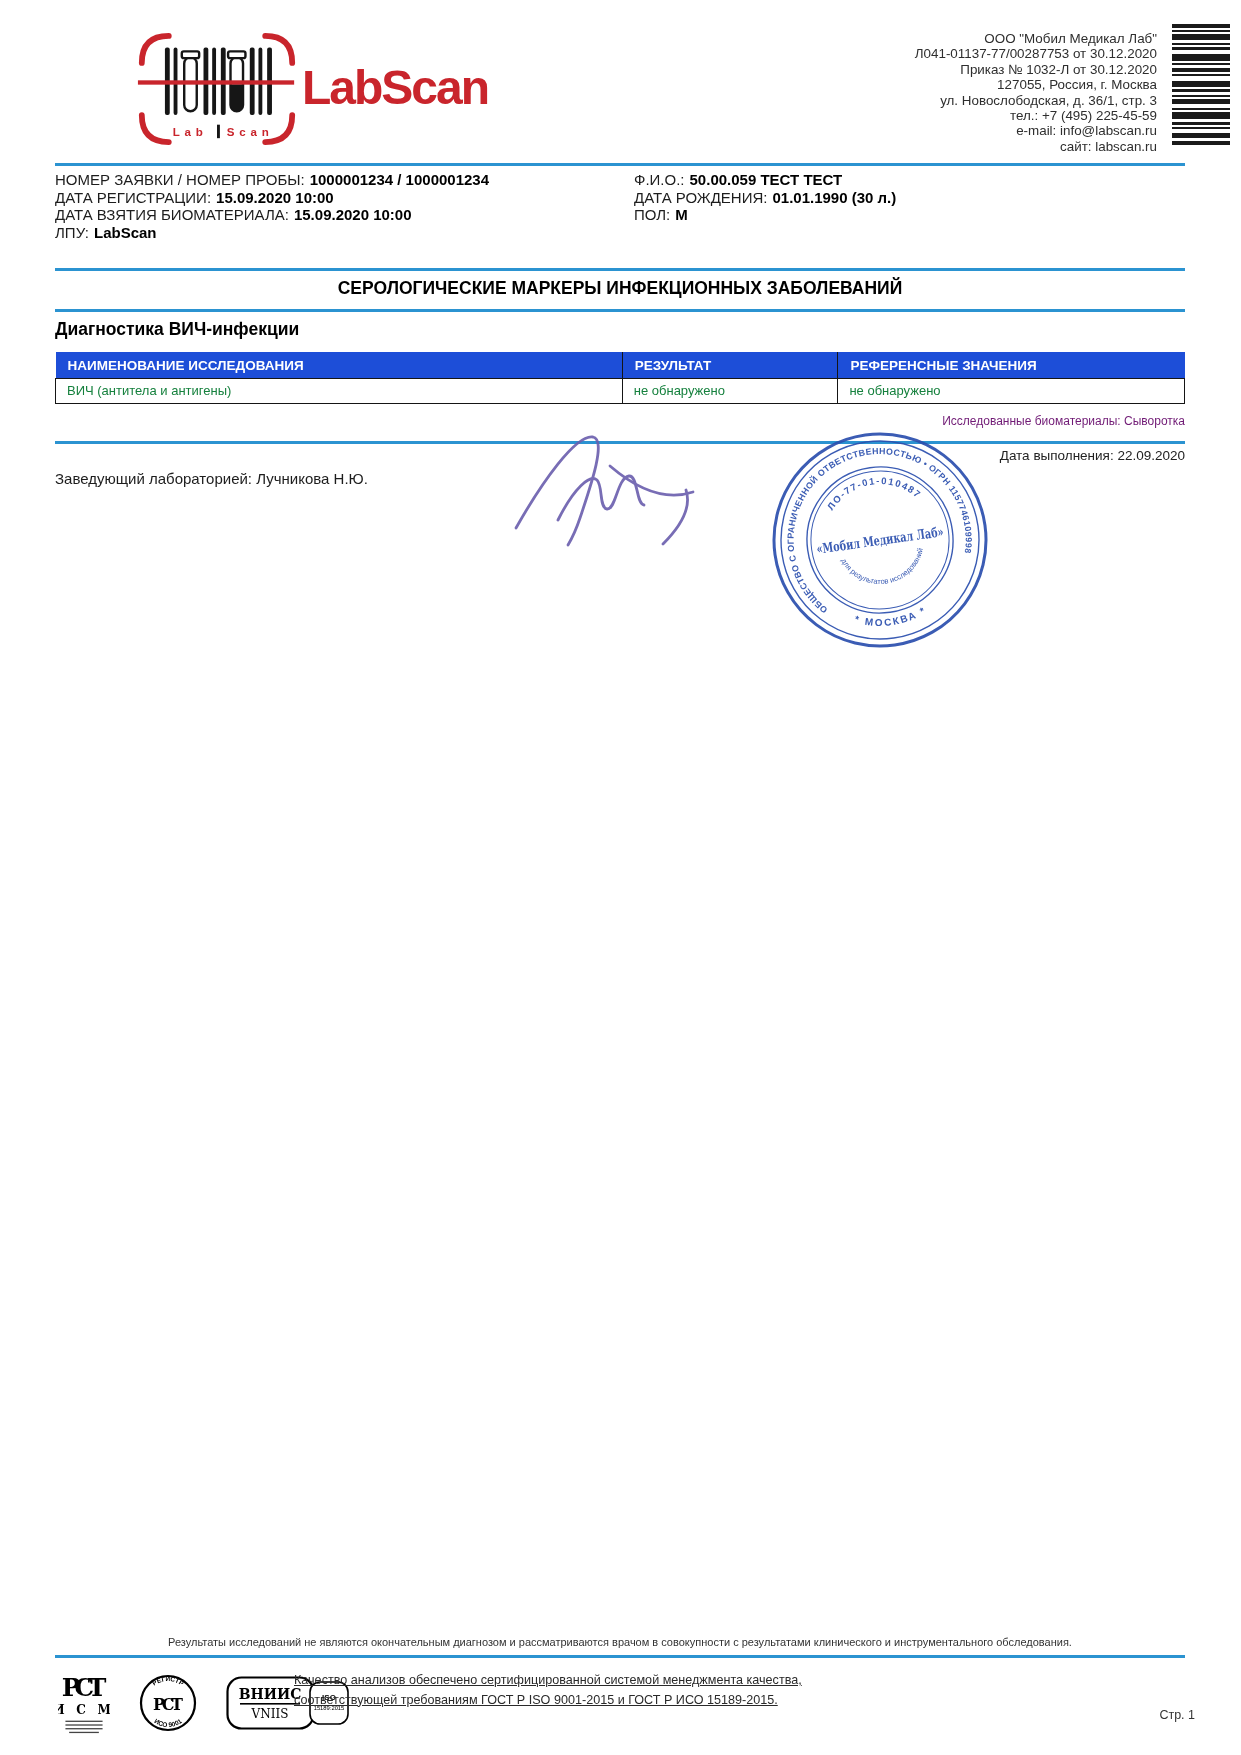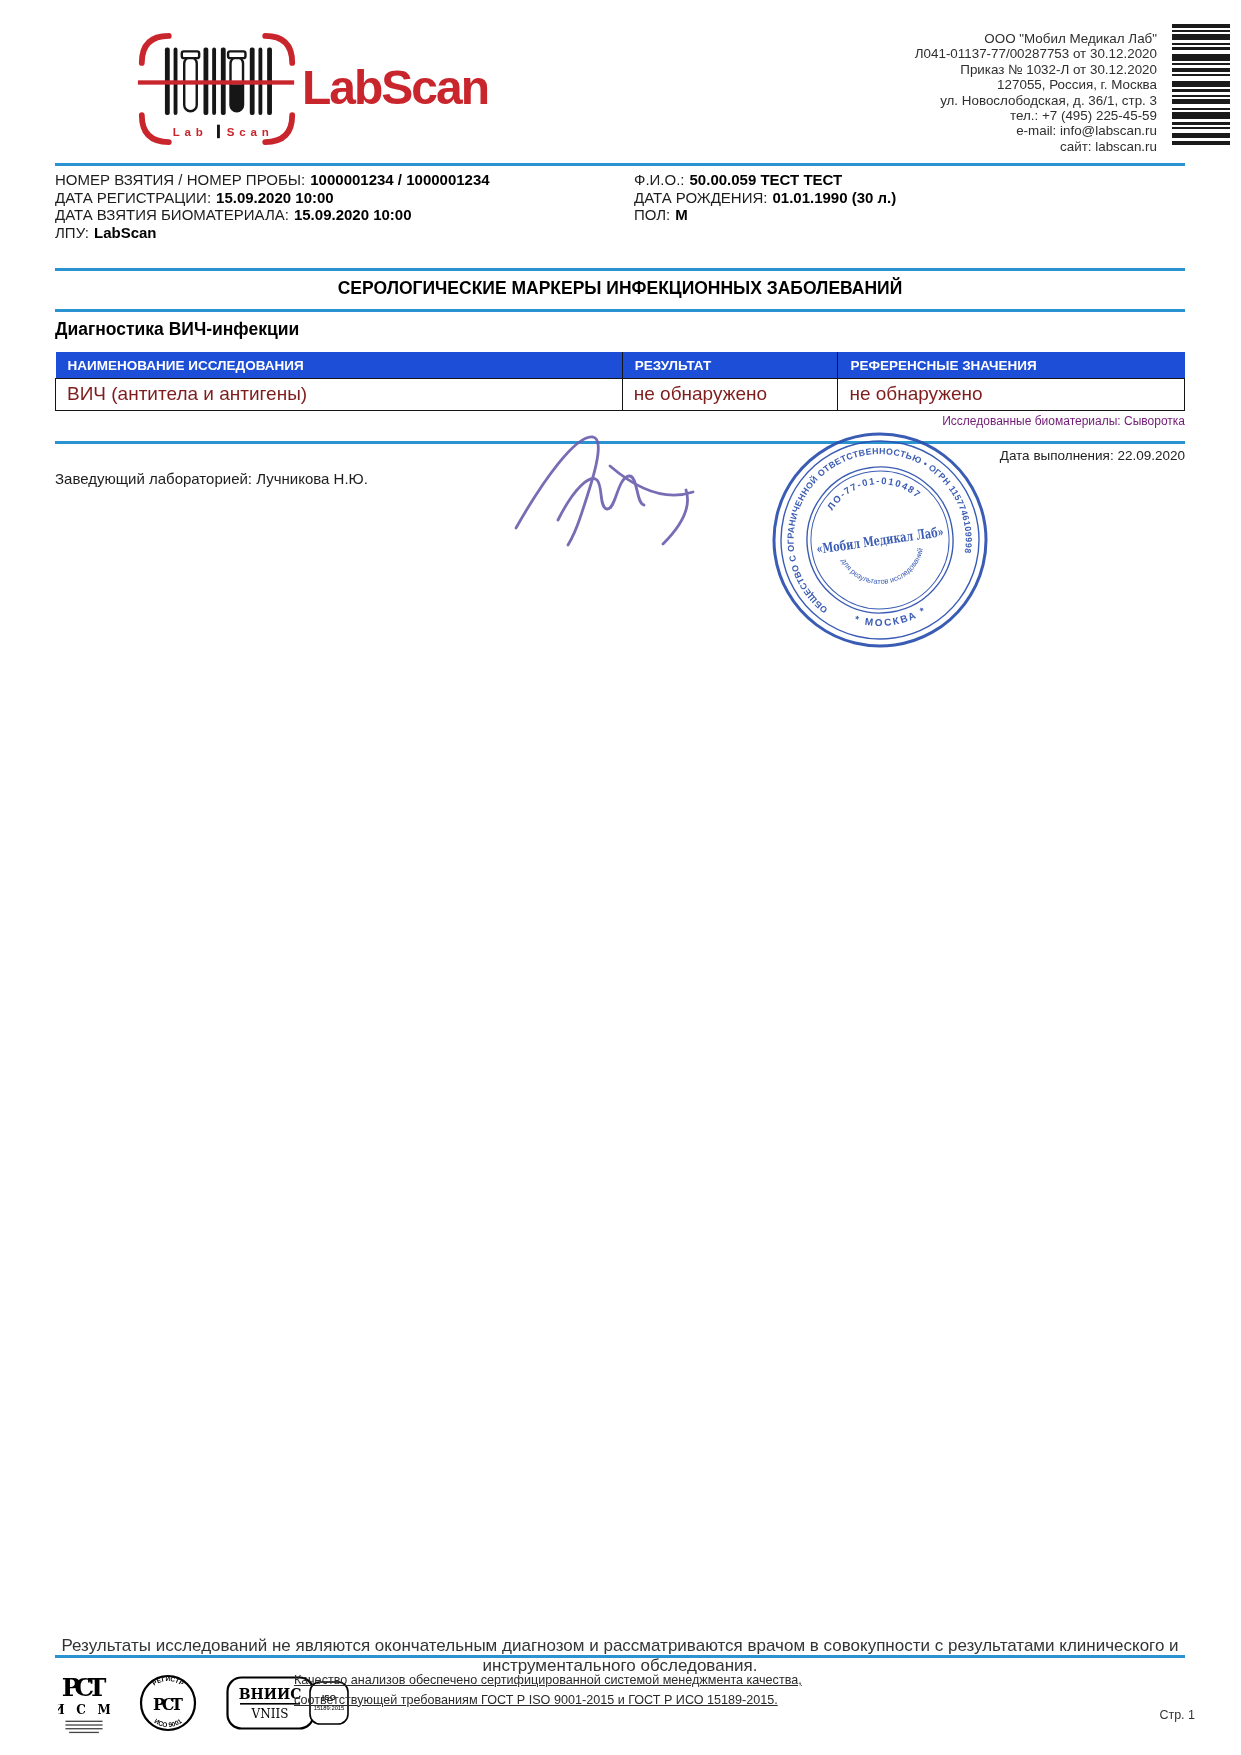--- a/index.html
+++ b/index.html
@@ -20,33 +20,33 @@
   .iline .val{font-weight:700;color:#000;margin-left:5px;}
   
   .report-title{position:absolute;left:55px;top:278px;width:1130px;text-align:center;
                 font-size:17.5px;font-weight:700;color:#000;}
   .section-heading{position:absolute;left:55px;top:319px;font-size:17.5px;font-weight:700;color:#000;}
   
   table.results{position:absolute;left:55px;top:352px;width:1130px;border-collapse:collapse;table-layout:fixed;}
   table.results th{background:#1d4ed8;color:#fff;font-size:13.5px;font-weight:700;text-align:left;
                    padding:6px 12px 5px 12px;}
   table.results th + th{border-left:1.5px solid #151515;}
-  table.results td{border:1.5px solid #151515;font-size:19px;color:#7f1d1d;padding:4px 11px 5px 11px;background:#fff;}
+  table.results td{border:1.5px solid #151515;font-size:13px;color:#15803d;padding:4px 11px 5px 11px;background:#fff;}
   .c1{width:50.2%}.c2{width:19.1%}.c3{width:30.7%}
   
   .biomaterials{position:absolute;right:56px;top:414px;font-size:12px;color:#701a75;}
   .date-performed{position:absolute;right:56px;top:448px;font-size:13.5px;color:#222;}
   .head-of-lab{position:absolute;left:55px;top:470px;font-size:15px;color:#1d1d1d;}
   .rule-bio{top:441px;}
   
   .signature{position:absolute;left:500px;top:424px;}
   .stamp{position:absolute;left:768px;top:428px;transform:rotate(-8deg);opacity:.92;}
   
   .disclaimer{position:absolute;left:55px;top:1636px;width:1130px;text-align:center;
-              font-size:17px;color:#333;}
+              font-size:11px;color:#333;}
   .rule-footer{top:1655px;}
   .certs{position:absolute;left:58px;top:1664px;height:78px;display:flex;align-items:center;gap:28px;}
   .quality{position:absolute;left:294px;top:1671px;font-size:12.6px;line-height:19.5px;color:#2a2a2a;text-decoration:underline;}
   .page-num{position:absolute;right:46px;top:1708px;font-size:12.5px;color:#333;}
 </style>
 </head>
 <body>
 
 <div class="page">
 
@@ -115,21 +115,21 @@
       <rect x="0" y="103" width="58" height="2"></rect>
       <rect x="0" y="109" width="58" height="5"></rect>
       <rect x="0" y="117" width="58" height="4"></rect>
     </g>
   </svg>
 
   <div class="rule" style="top:163px"></div>
 
   <div class="order-left">
     <div class="iline">
-      <span class="lbl">НОМЕР ВЗЯТИЯ / НОМЕР ПРОБЫ:</span><span class="val">1000001234 / 1000001234</span>
+      <span class="lbl">НОМЕР ЗАЯВКИ / НОМЕР ПРОБЫ:</span><span class="val">1000001234 / 1000001234</span>
     </div>
     <div class="iline">
       <span class="lbl">ДАТА РЕГИСТРАЦИИ:</span><span class="val">15.09.2020 10:00</span>
     </div>
     <div class="iline">
       <span class="lbl">ДАТА ВЗЯТИЯ БИОМАТЕРИАЛА:</span><span class="val">15.09.2020 10:00</span>
     </div>
     <div class="iline">
       <span class="lbl">ЛПУ:</span><span class="val">LabScan</span>
     </div>

